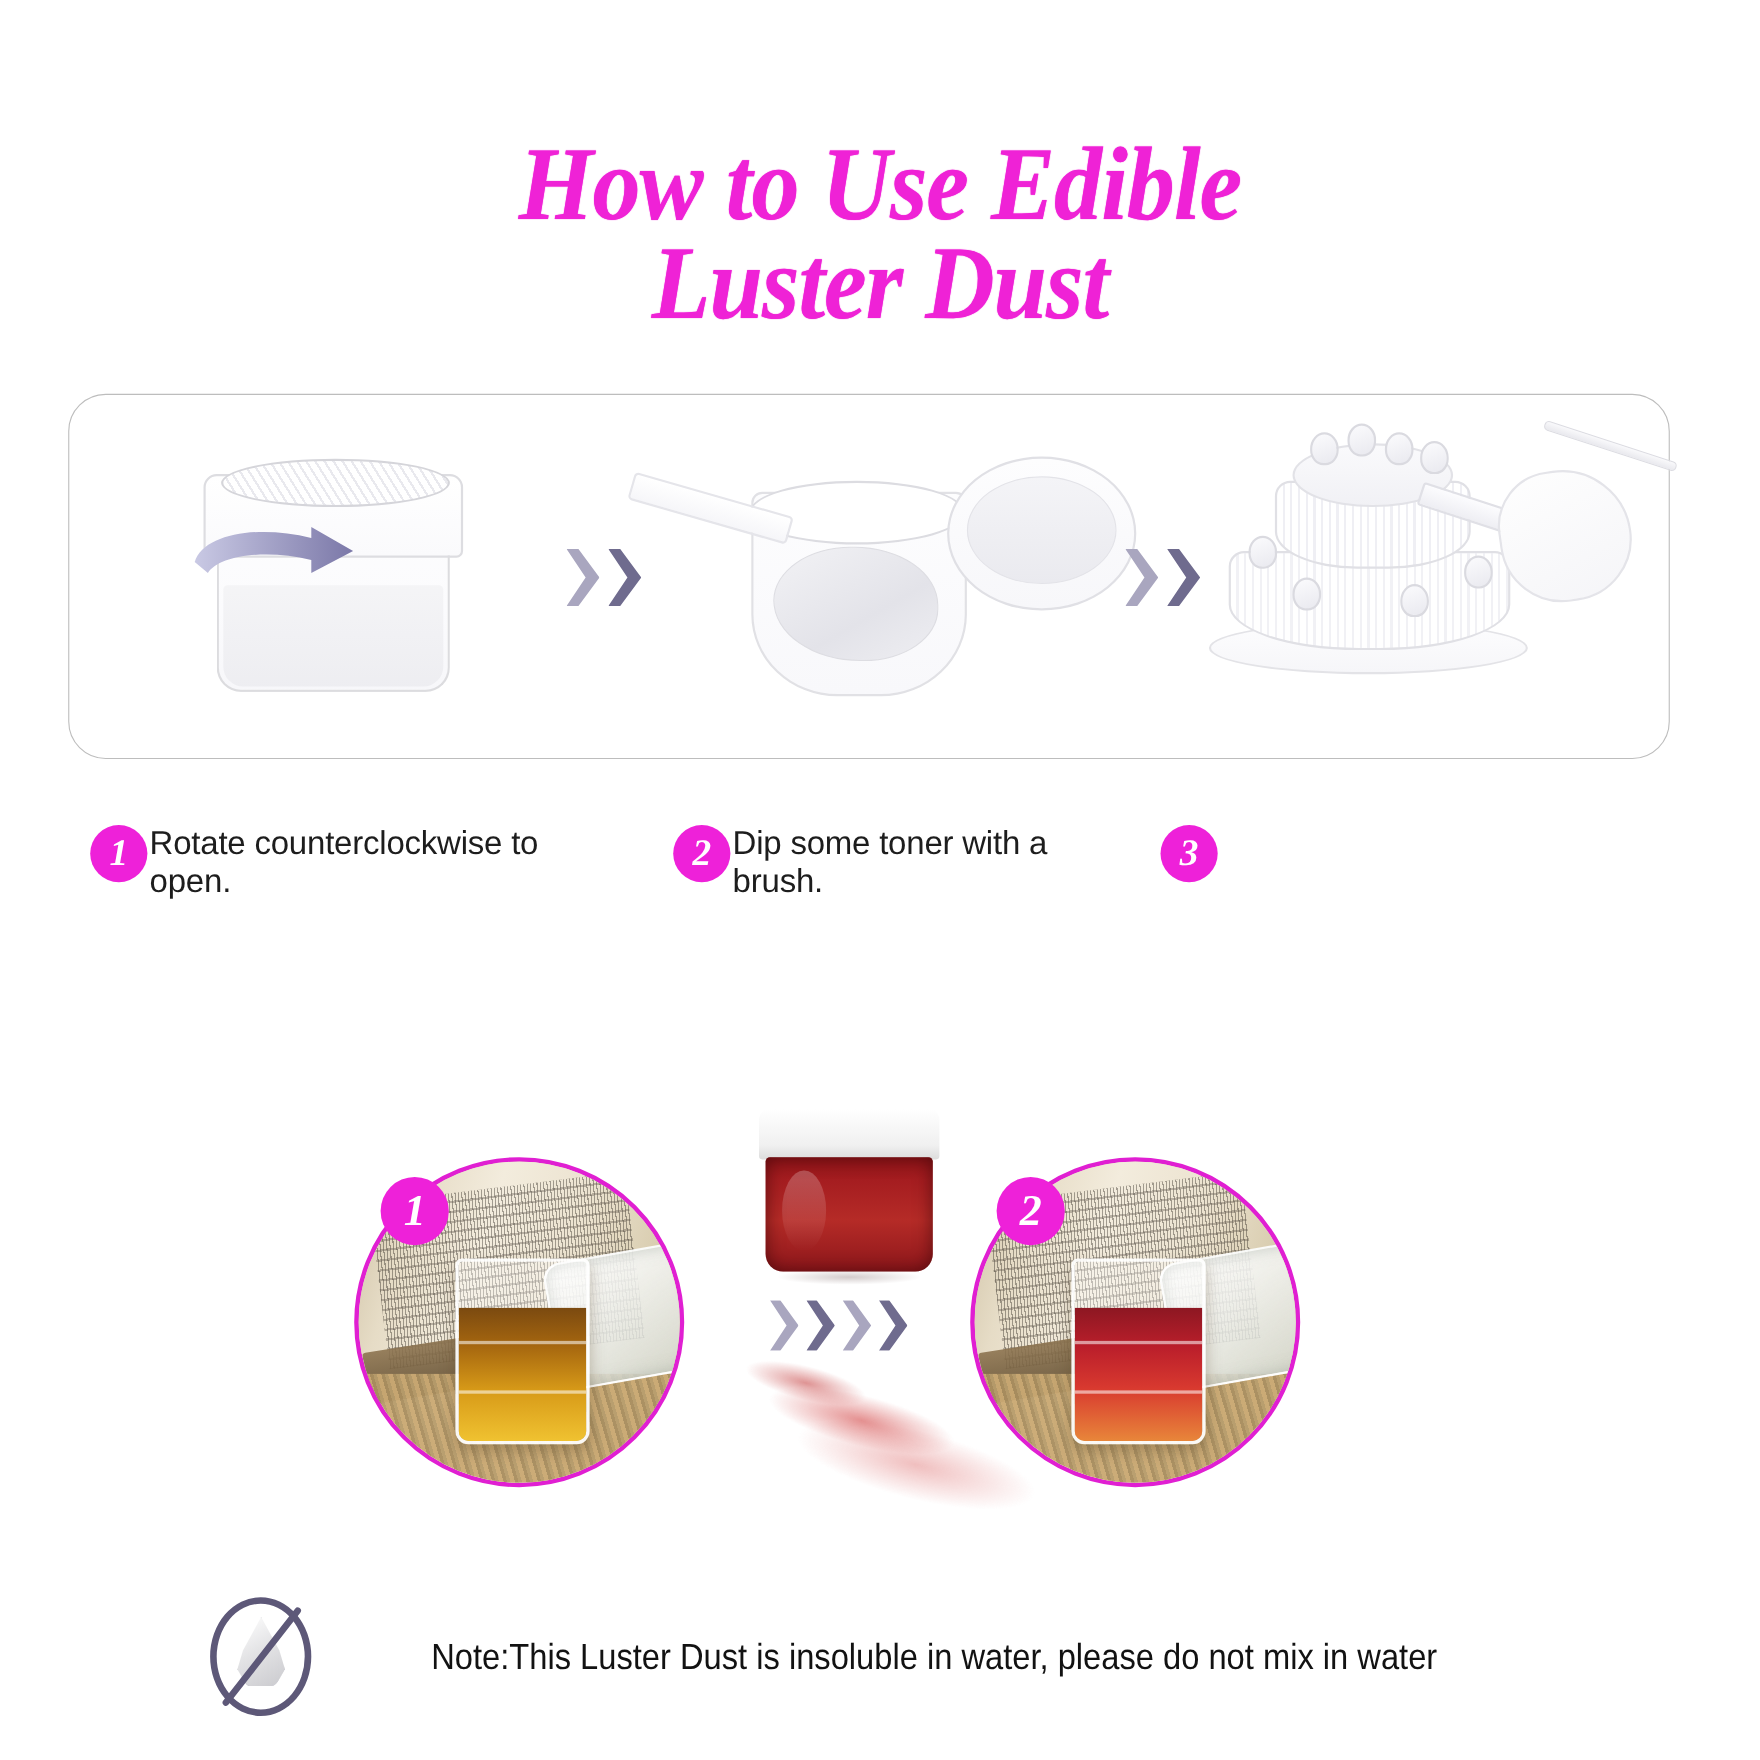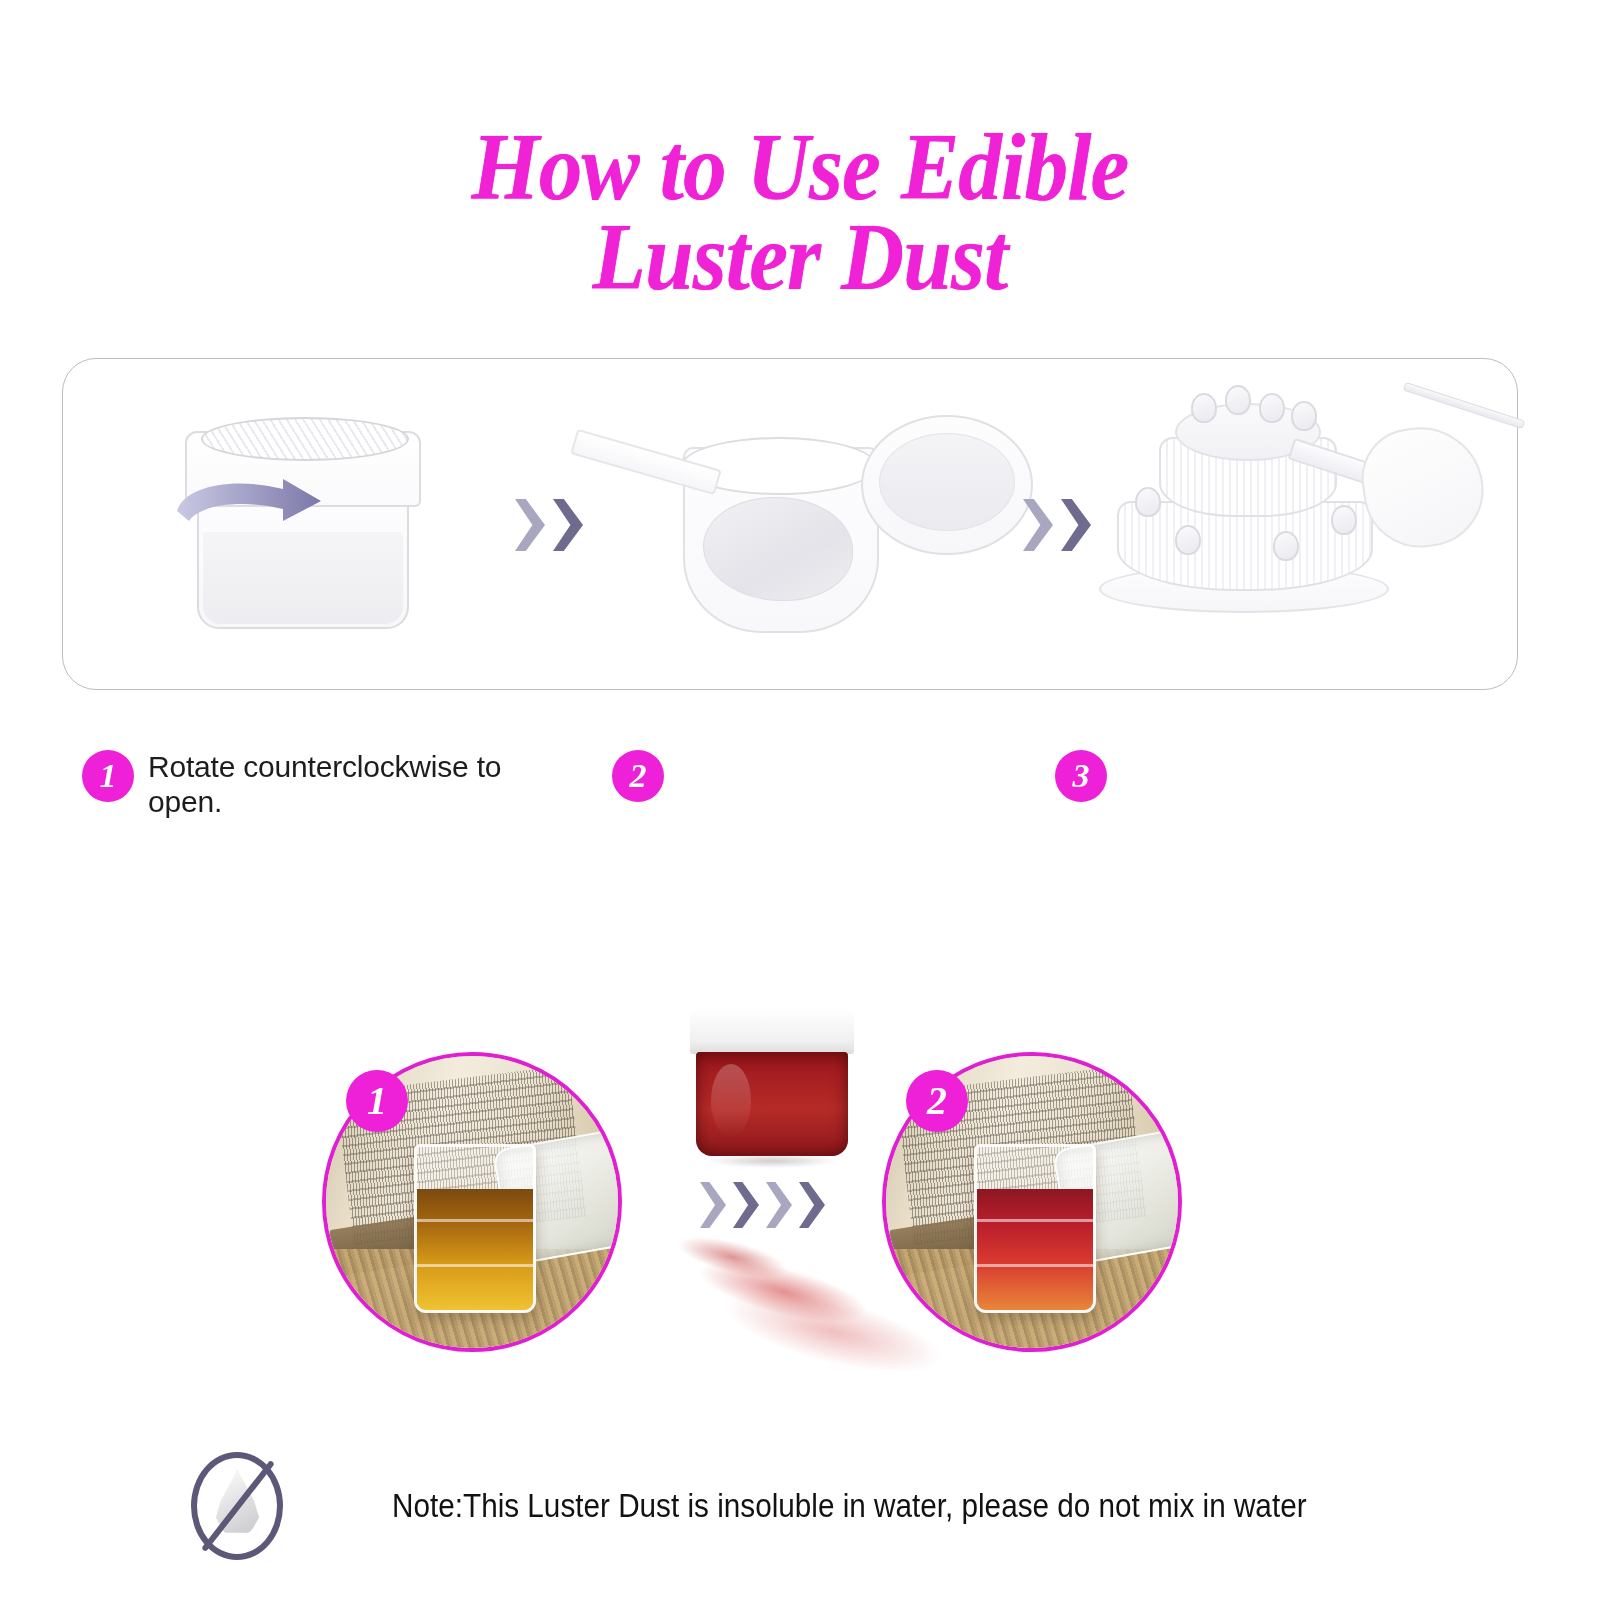--- a/index.html
+++ b/index.html
@@ -170,21 +170,21 @@
     flex: 0 0 auto;
     width: 52px; height: 52px; border-radius: 50%;
     background: #ee21d9;
     color: #fff;
     font-family: "Liberation Serif", serif;
     font-weight: bold; font-style: italic;
     font-size: 34px; line-height: 52px; text-align: center;
     margin-top: 2px;
   }
   .step-text {
-    margin-left: 14px;
+    margin-left: 2px;
     font-family: "Liberation Sans", sans-serif;
     font-size: 30px; line-height: 1.16;
     color: #1d1d1d;
     font-weight: 300;
     letter-spacing: -0.2px;
     padding-top: 2px;
   }
 
   
   .wine-banner {
@@ -414,20 +414,21 @@
     </div>
   </div>
 
   <div class="steps">
     <div class="step s1">
       <div class="badge">1</div>
       <div class="step-text">Rotate counterclockwise to open.</div>
     </div>
     <div class="step s2">
       <div class="badge">2</div>
+      <div class="step-text">Dip some toner with a brush.</div>
     </div>
     <div class="step s3">
       <div class="badge">3</div>
     </div>
   </div>
 
 
   <div class="wine-area">
 
     <div class="photo-circle p1">

